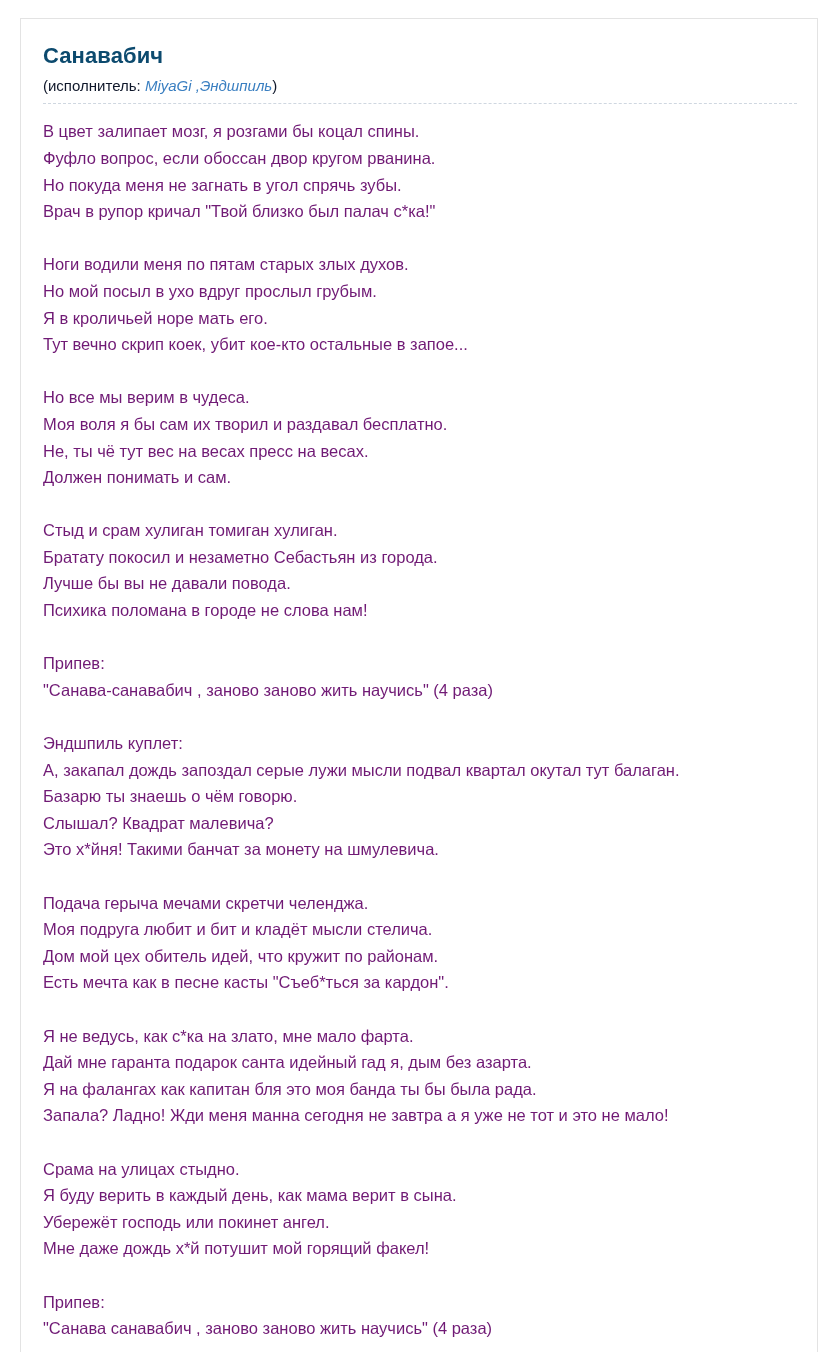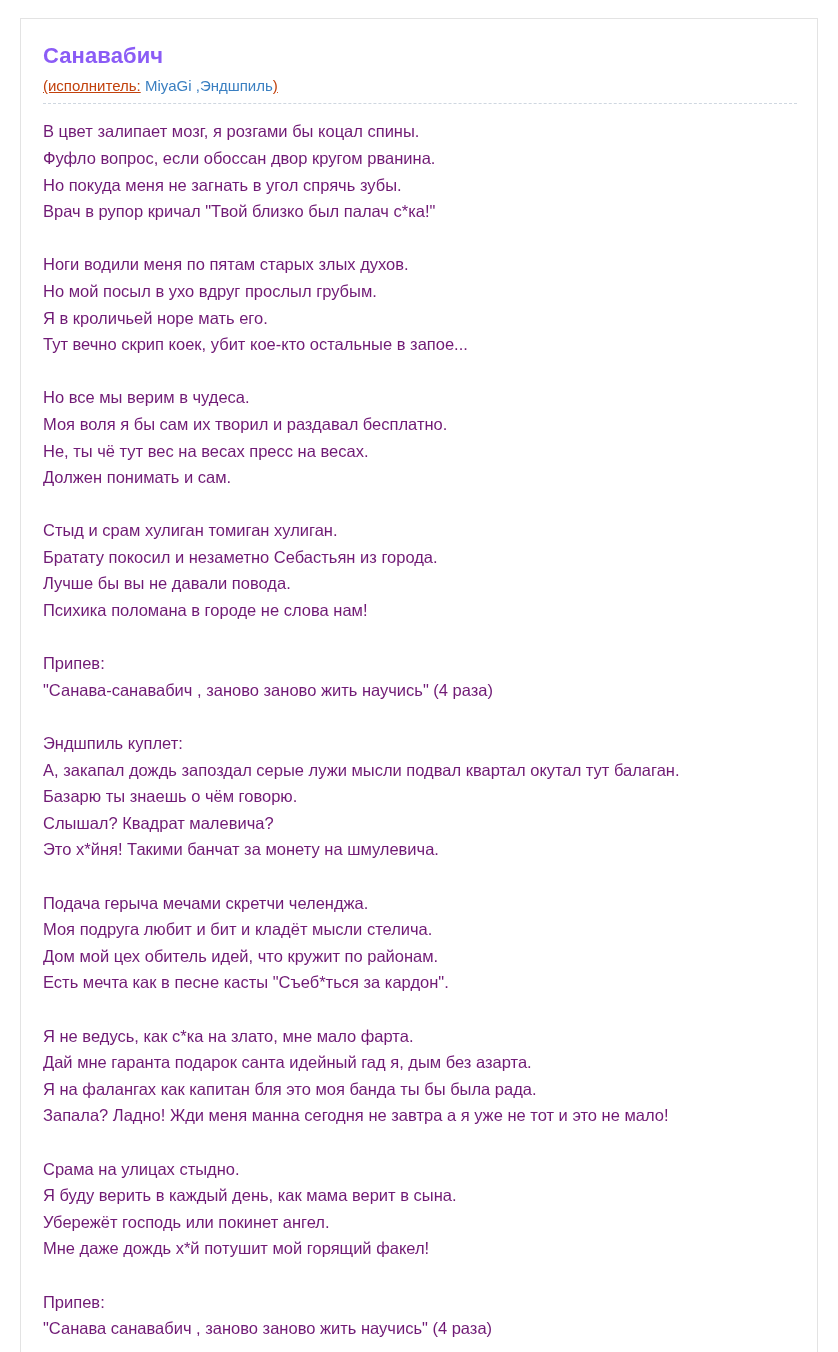--- a/index.html
+++ b/index.html
@@ -21,41 +21,41 @@
   }
   .card {
     box-sizing: border-box;
     width: 798px;
     min-height: 1314px;
     border: 1px solid #e3e3e3;
     background: #ffffff;
     padding: 24px 20px 26px 22px;
   }
   .song-title {
-    color: #8b5cf6;
+    color: #0c4a6e;
     font-size: 22px;
     font-weight: bold;
     line-height: 1.2;
     margin: 0 0 8px 0;
     letter-spacing: 0.1px;
   }
   .performer-line {
     font-size: 15px;
     color: #222222;
     padding-bottom: 9px;
     border-bottom: 1px dashed #cfd7e0;
     margin-bottom: 14px;
   }
   .performer-line .label {
-    color: #c2410c;
-    text-decoration: underline;
+    color: #0f172a;
   }
   .performer-link {
     color: #3a7fc1;
     text-decoration: none;
+    font-style: italic;
   }
   .lyrics {
     font-size: 16.5px;
     line-height: 26.6px;
     color: #701a75;
     white-space: pre-wrap;
     word-wrap: break-word;
   }
 </style>
 </head>

